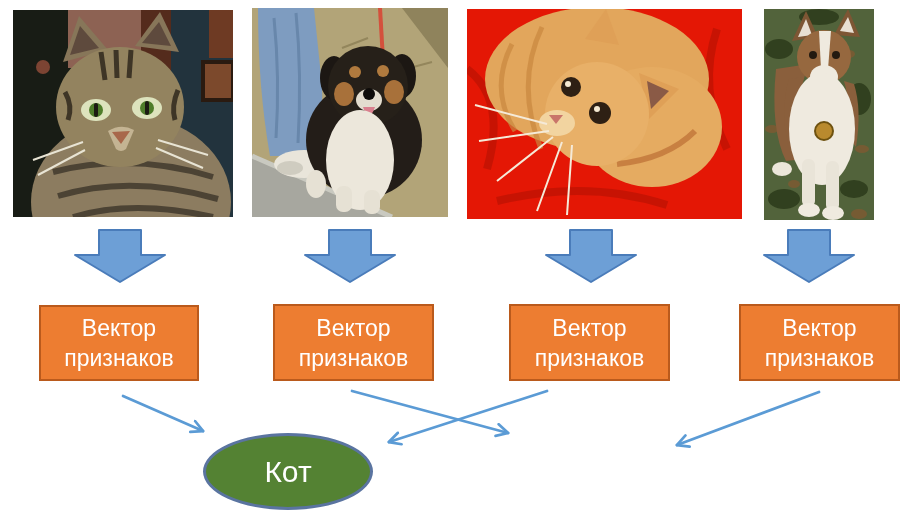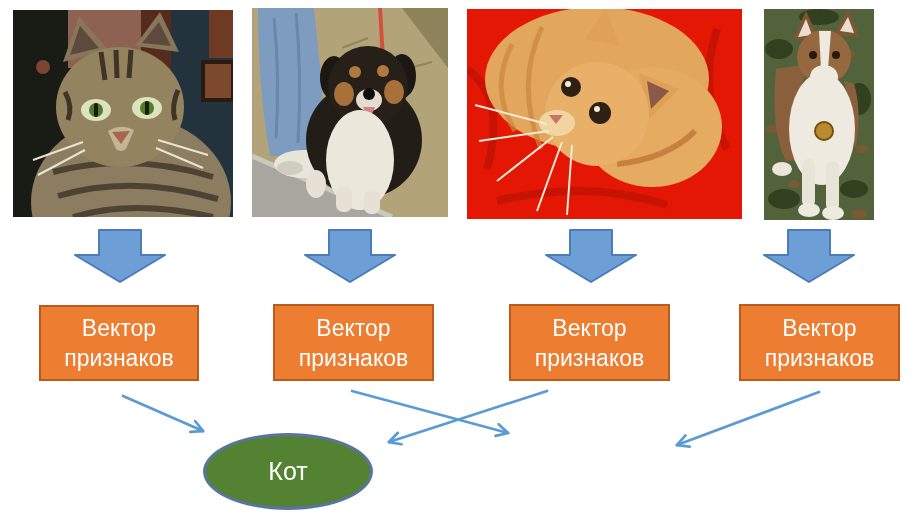--- a/index.html
+++ b/index.html
@@ -37,21 +37,21 @@
   .fbox-3{left:509px;}
   .fbox-4{left:739px;}
 
   .connectors{position:absolute;left:0;top:0;width:914px;height:524px;pointer-events:none;}
   .connectors line{stroke:var(--connector,#5B9BD5);stroke-width:2.7;stroke-linecap:round;}
   .connectors .ah-path{stroke:var(--connector,#5B9BD5);}
 
   .ellipse{position:absolute;box-sizing:border-box;border-radius:50%;
     border:3px solid var(--ellipse-border,#5A74A0);
     display:flex;align-items:center;justify-content:center;
-    color:var(--class-text,#FFFFFF);font-size:25px;}
+    color:var(--class-text,#FFFFFF);font-size:30px;}
   .ellipse-cat{left:203px;top:433px;width:170px;height:77px;background:var(--cat-fill,#548233);}
   .ellipse-dog{left:510px;top:433px;width:167px;height:76px;background:var(--dog-fill,#FC0000);}
 </style>
 </head>
 <body>
 
 <div class="canvas">
 
   <div class="photo photo-1" aria-label="striped-tabby-cat">
     <svg viewBox="0 0 220 207">

